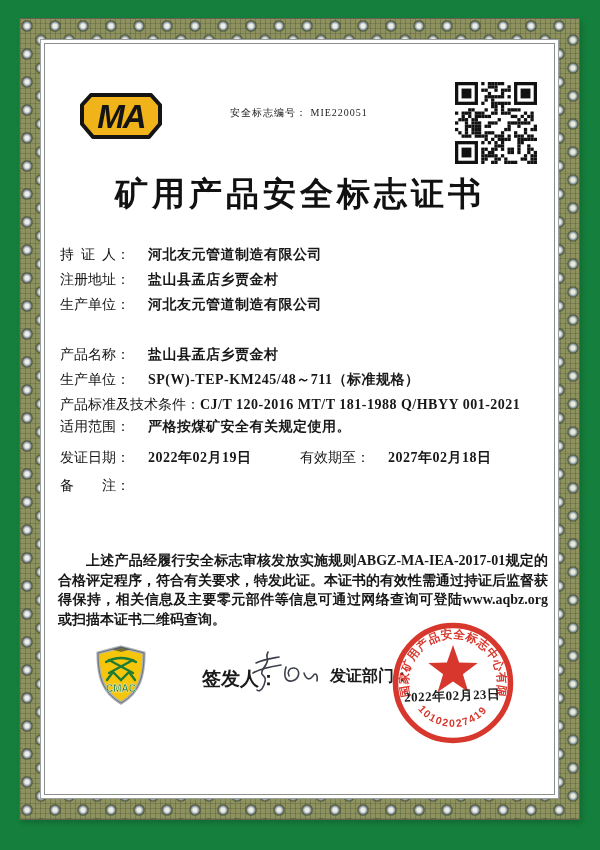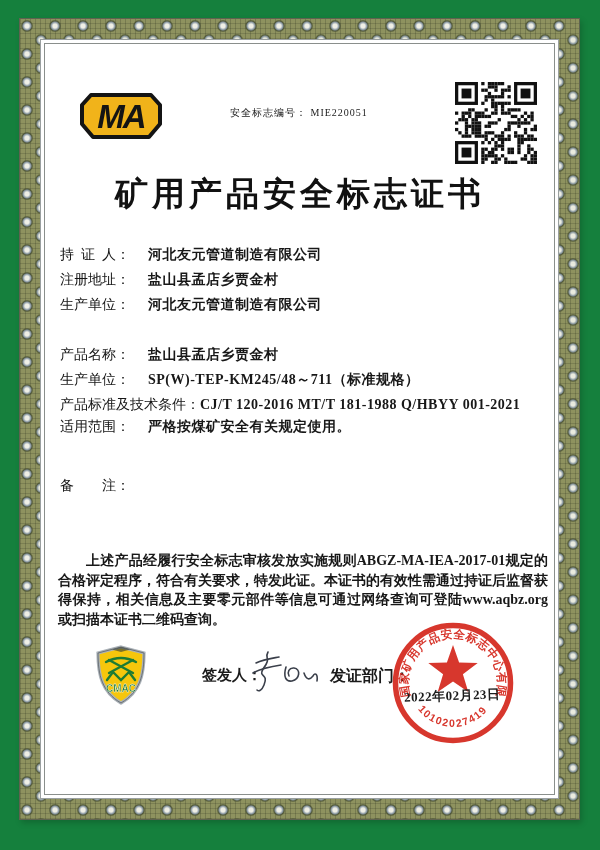--- a/index.html
+++ b/index.html
@@ -25,21 +25,21 @@
   .row{left:60px;width:486px;height:20px;font-size:14px;line-height:20px;white-space:nowrap;}
   .lbl{display:inline-block;width:88px;white-space:pre;color:#151515;vertical-align:top;}
   .val{font-weight:bold;color:#181818;letter-spacing:.5px;}
   .row.long .lbl{width:auto;}
   .val.half{display:inline-block;width:152px;}
   .r1{top:245px}.r2{top:270px}.r3{top:295px}.r4{top:321px}
   .r5{top:345px}.r6{top:370px}.r7{top:395px}.r8{top:417px}
   .rdate{top:448px}.rremark{top:476px}
   .statement{left:58px;top:551px;width:490px;font-size:14px;font-weight:bold;
              line-height:19.5px;text-indent:2em;text-align:justify;color:#181818;}
-  .signer{left:202px;top:666px;font-size:15px;font-weight:bold;}
+  .signer{left:202px;top:666px;font-size:19px;font-weight:bold;}
   .issuer{left:330px;top:666px;font-size:16px;font-weight:bold;}
   .stamp-date{left:404px;top:687px;font-size:13px;font-weight:bold;color:#1c1c1c;
               transform:rotate(-2deg);letter-spacing:.5px;}
   svg text{font-family:"Liberation Sans","DejaVu Sans",sans-serif;}
 </style>
 </head>
 <body>
 
 <div class="page">
   <div class="cert">
@@ -299,20 +299,23 @@
   <div class="abs row r6">
     <span class="lbl">生产单位：</span><span class="val">SP(W)-TEP-KM245/48～711（标准规格）</span>
   </div>
   <div class="abs row r7 long">
     <span class="lbl">产品标准及技术条件：</span><span class="val">CJ/T 120-2016 MT/T 181-1988 Q/HBYY 001-2021</span>
   </div>
   <div class="abs row r8">
     <span class="lbl">适用范围：</span><span class="val">严格按煤矿安全有关规定使用。</span>
   </div>
 
+  <div class="abs row rdate">
+    <span class="lbl">发证日期：</span><span class="val half">2022年02月19日</span><span class="lbl">有效期至：</span><span class="val">2027年02月18日</span>
+  </div>
 
   <div class="abs row rremark">
     <span class="lbl">备　　注：</span>
   </div>
 
   <div class="abs statement">上述产品经履行安全标志审核发放实施规则ABGZ-MA-IEA-2017-01规定的合格评定程序，符合有关要求，特发此证。本证书的有效性需通过持证后监督获得保持，相关信息及主要零元部件等信息可通过网络查询可登陆www.aqbz.org或扫描本证书二维码查询。</div>
 
   <svg class="abs" style="left:94px;top:645px" width="54" height="60" viewBox="0 0 54 60">
     <path d="M27,2 L50,8 C50,30 46,47 27,58 C8,47 4,30 4,8 Z" fill="#f6c60c" stroke="#aab1b7" stroke-width="3.2"></path>
     <path d="M27,2 L50,8 C50,30 46,47 27,58 C8,47 4,30 4,8 Z" fill="none" stroke="#5b6166" stroke-width="0.8"></path>

